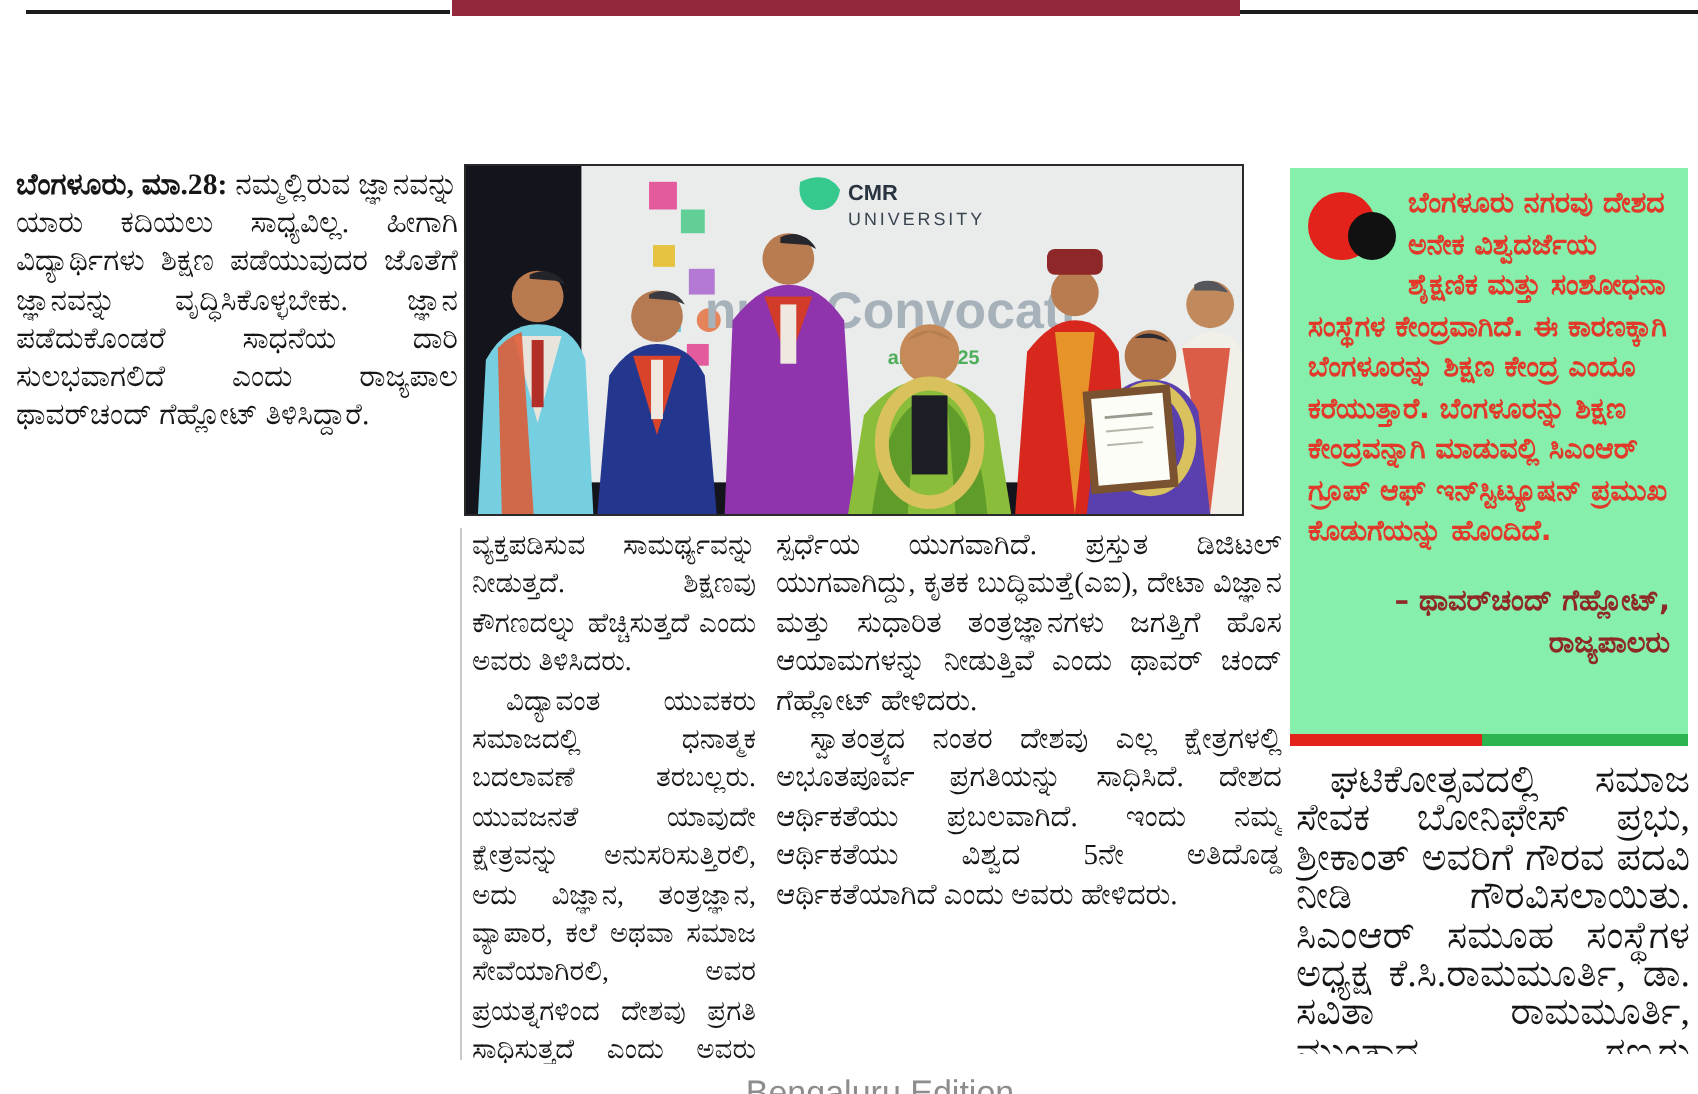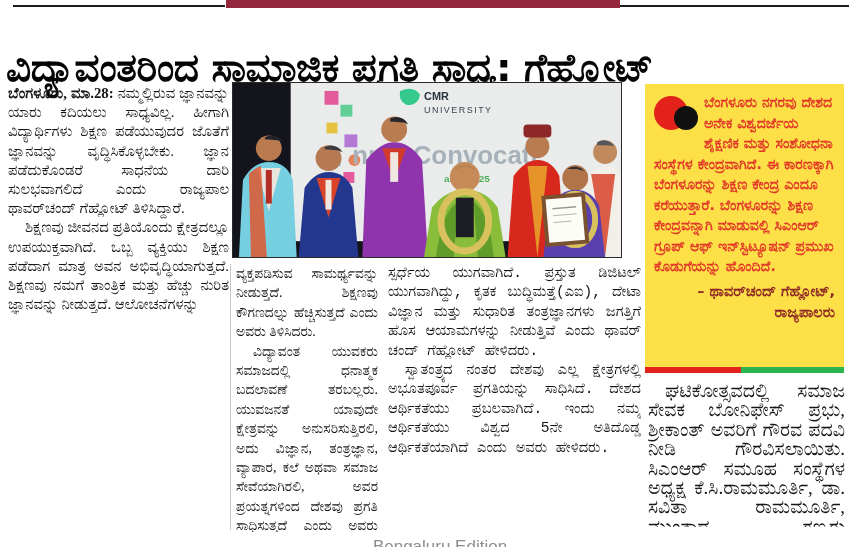--- a/index.html
+++ b/index.html
@@ -22,21 +22,21 @@
   
   .col{
     position:absolute;text-align:justify;color:#161616;
     font-size:14.4px;line-height:19px;overflow:hidden;
   }
   .col p{margin:0;}
   .col p.indent{text-indent:17px;}
   .dateline{font-weight:700;}
   .col1{left:8px;top:84px;width:221px;height:442px;font-size:14.8px;line-height:19.2px;}
   .col2{left:236px;top:264px;width:142px;height:268px;font-size:13.9px;line-height:19.4px;}
-  .col3{left:388px;top:264px;width:253px;height:268px;font-size:14.6px;line-height:19.4px;font-family:Liberation Mono, monospace;}
+  .col3{left:388px;top:264px;width:253px;height:268px;font-size:14.6px;line-height:19.4px;}
   .col4{left:648px;top:381px;width:197px;height:146px;font-size:19px;line-height:19.4px;}
   .vrule{position:absolute;left:230px;top:264px;width:1px;height:266px;background:#c9c9c9;}
   
   .photo{
     position:absolute;left:232px;top:82px;width:390px;height:176px;
     border:1px solid #2a2a2a;box-sizing:border-box;background:#101018;
   }
   .photo svg{display:block;width:100%;height:100%;}
   
   .quote-box{
@@ -44,45 +44,43 @@
     box-sizing:border-box;padding:8px 9px 0 9px;
     font-family:"DejaVu Sans", sans-serif;
   }
   .quote-icon{position:relative;float:left;width:44px;height:40px;margin:2px 6px 2px 0;}
   .quote-icon .c1{position:absolute;left:0;top:2px;width:34px;height:34px;border-radius:50%;}
   .quote-icon .c2{position:absolute;left:20px;top:12px;width:24px;height:24px;border-radius:50%;background:#111;}
   .quote-text{
     font-weight:700;font-size:14.2px;line-height:20.5px;text-align:left;
   }
   .quote-attr{
-    clear:both;text-align:right;font-weight:700;font-size:14.5px;line-height:21px;margin-top:4px;
+    clear:both;text-align:right;font-weight:700;font-size:14.5px;line-height:21px;margin-top:14px;
   }
   .quote-bar{position:absolute;left:0;bottom:0;width:100%;height:6px;display:flex;}
   .quote-bar .red{width:48%;height:100%;}
   .quote-bar .green{width:52%;height:100%;}
   
   .footer-edition{
     position:absolute;left:290px;top:536px;width:300px;text-align:center;
     font-family:"Liberation Sans", sans-serif;color:#8d8d8d;font-size:17px;line-height:22px;
   }
 </style>
 </head>
 <body>
 
 <div class="page">
 
   <div class="rule-left"></div>
   <div class="maroon-bar" style="background: rgb(147, 40, 60);"></div>
   <div class="rule-right"></div>
 
-  <h1 class="headline">ವಿದ್ಯಾವಂತರಿಂದ ಸಾಮಾಜಿಕ ಪ್ರಗತಿ ಸಾಧ್ಯ: ಗೆಹ್ಲೋಟ್</h1>
 
   <div class="col col1">
     <p><span class="dateline">ಬೆಂಗಳೂರು, ಮಾ.28:</span> <span>ನಮ್ಮಲ್ಲಿರುವ ಜ್ಞಾನವನ್ನು ಯಾರು ಕದಿಯಲು ಸಾಧ್ಯವಿಲ್ಲ. ಹೀಗಾಗಿ ವಿದ್ಯಾರ್ಥಿಗಳು ಶಿಕ್ಷಣ ಪಡೆಯುವುದರ ಜೊತೆಗೆ ಜ್ಞಾನವನ್ನು ವೃದ್ಧಿಸಿಕೊಳ್ಳಬೇಕು. ಜ್ಞಾನ ಪಡೆದುಕೊಂಡರೆ ಸಾಧನೆಯ ದಾರಿ ಸುಲಭವಾಗಲಿದೆ ಎಂದು ರಾಜ್ಯಪಾಲ ಥಾವರ್‌ಚಂದ್ ಗೆಹ್ಲೋಟ್ ತಿಳಿಸಿದ್ದಾರೆ.</span></p>
-    <p class="indent">ಶಿಕ್ಷಣವು ಜೀವನದ ಪ್ರತಿಯೊಂದು ಕ್ಷೇತ್ರದಲ್ಲೂ ಉಪಯುಕ್ತವಾಗಿದೆ. ಒಬ್ಬ ವ್ಯಕ್ತಿಯು ಶಿಕ್ಷಣ ಪಡೆದಾಗ ಮಾತ್ರ ಅವನ ಅಭಿವೃದ್ಧಿಯಾಗುತ್ತದೆ. ಶಿಕ್ಷಣವು ನಮಗೆ ತಾಂತ್ರಿಕ ಮತ್ತು ಹೆಚ್ಚು ನುರಿತ ಜ್ಞಾನವನ್ನು ನೀಡುತ್ತದೆ. ಆಲೋಚನೆಗಳನ್ನು</p>
   </div>
 
   <div class="photo">
     <svg viewBox="0 0 390 176" preserveAspectRatio="none">
 
       <rect x="0" y="0" width="390" height="176" fill="#14141d"></rect>
 
       <rect x="58" y="0" width="332" height="160" fill="#e9eceb"></rect>
 
       <g>
@@ -163,21 +161,21 @@
           <rect x="312" y="112" width="44" height="52" fill="#7a5230"></rect>
           <rect x="316" y="116" width="36" height="44" fill="#fdfdf8"></rect>
           <line x1="322" y1="126" x2="346" y2="126" stroke="#9a9a90" stroke-width="1.5"></line>
           <line x1="322" y1="133" x2="346" y2="133" stroke="#b5b5aa" stroke-width="1"></line>
           <line x1="322" y1="140" x2="340" y2="140" stroke="#b5b5aa" stroke-width="1"></line>
         </g>
       </g>
     </svg>
   </div>
 
-  <div class="quote-box" style="background: #fde047;">
+  <div class="quote-box" style="background: #86efac;">
     <span class="quote-icon">
       <span class="c1" style="background: rgb(227, 35, 27);"></span>
       <span class="c2"></span>
     </span>
     <div class="quote-text" style="color: rgb(226, 58, 42);">ಬೆಂಗಳೂರು ನಗರವು ದೇಶದ ಅನೇಕ ವಿಶ್ವದರ್ಜೆಯ ಶೈಕ್ಷಣಿಕ ಮತ್ತು ಸಂಶೋಧನಾ ಸಂಸ್ಥೆಗಳ ಕೇಂದ್ರವಾಗಿದೆ. ಈ ಕಾರಣಕ್ಕಾಗಿ ಬೆಂಗಳೂರನ್ನು ಶಿಕ್ಷಣ ಕೇಂದ್ರ ಎಂದೂ ಕರೆಯುತ್ತಾರೆ. ಬೆಂಗಳೂರನ್ನು ಶಿಕ್ಷಣ ಕೇಂದ್ರವನ್ನಾಗಿ ಮಾಡುವಲ್ಲಿ ಸಿಎಂಆರ್ ಗ್ರೂಪ್ ಆಫ್ ಇನ್‌ಸ್ಟಿಟ್ಯೂಷನ್ ಪ್ರಮುಖ ಕೊಡುಗೆಯನ್ನು ಹೊಂದಿದೆ.</div>
     <div class="quote-attr" style="color: rgb(142, 42, 38);">
       <div>– ಥಾವರ್‌ಚಂದ್ ಗೆಹ್ಲೋಟ್,</div>
       <div>ರಾಜ್ಯಪಾಲರು</div>
     </div>
     <div class="quote-bar">

